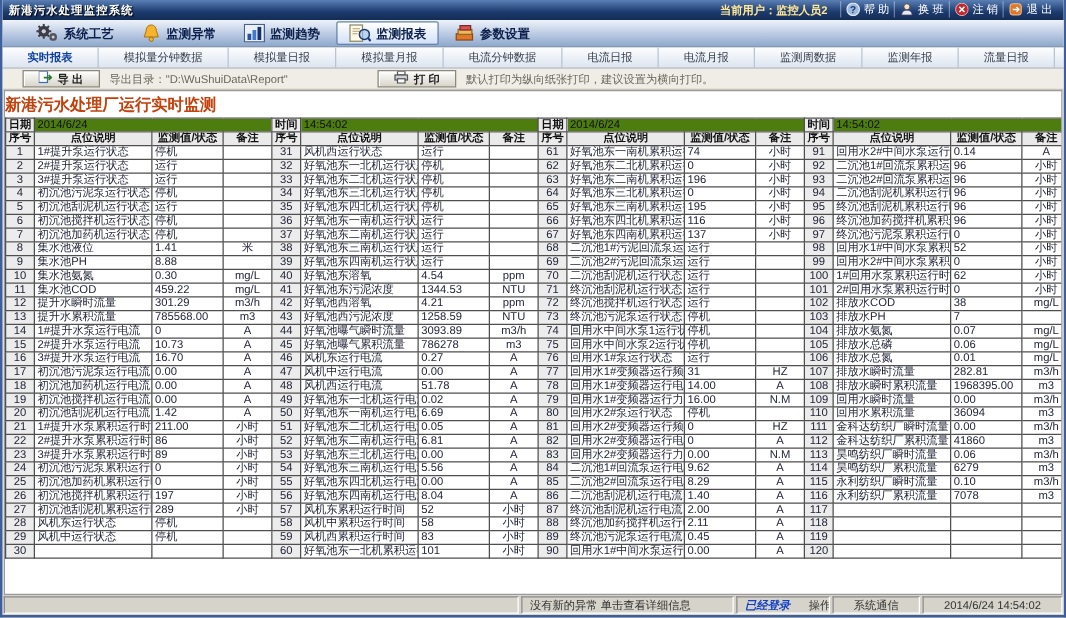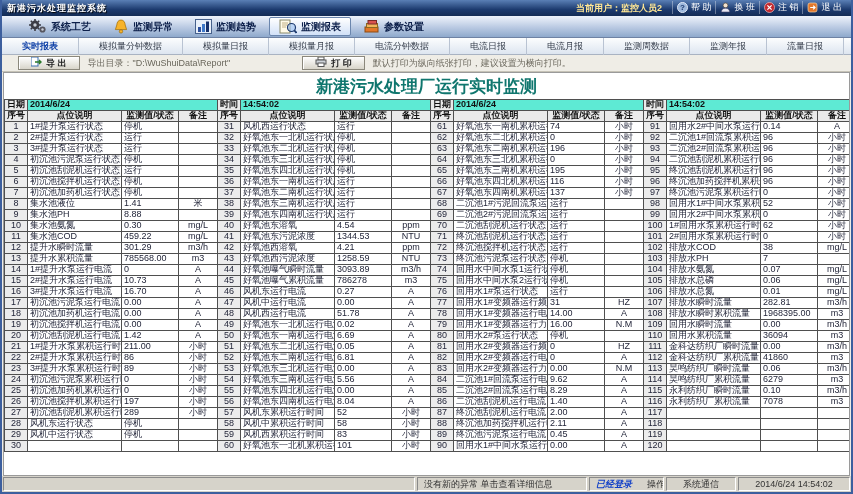--- a/index.html
+++ b/index.html
@@ -35,26 +35,26 @@
   .toolbar{height:17px;flex:0 0 17px;background:#efede6;display:flex;align-items:center;
     font-size:9px;color:#4a473e;padding:0 16px;gap:8px;border-bottom:1px solid #c6c3b7;}
   .tool-btn{display:inline-flex;align-items:center;gap:4px;height:14px;padding:0 12px;
     background:linear-gradient(#fefefe,#d8d5ca);border:1px solid #8b887c;
     box-shadow:inset 1px 1px 0 #fff;font-size:9px;font-weight:bold;color:#222;cursor:pointer;}
   .tool-note{color:#6a675c;}
   .tool-gap{width:56px;}
   
   .content{flex:1;background:#fff;border:1px solid #9a9a9a;margin:0 1px;overflow:hidden;
     display:flex;flex-direction:column;}
-  .report-title{text-align:center;font-weight:bold;font-size:17px;color:#0f766e;padding:2px 0 1px;flex:0 0 auto;}
+  .report-title{text-align:left;font-weight:bold;font-size:13px;color:#c2410c;padding:2px 0 1px;flex:0 0 auto;}
   table.report{width:851px;border-collapse:collapse;table-layout:fixed;margin:0 auto;}
   table.report th,table.report td{border:1px solid #4f4f4f;font-size:9px;padding:0 2px;
     height:11px;line-height:1.05;overflow:hidden;white-space:nowrap;color:#23263a;}
   table.report th{background:#eaeaea;font-weight:bold;text-align:center;color:#111;}
-  table.report th.h-date{background:#5eead4;text-align:left;font-weight:bold;}
+  table.report th.h-date{background:#4d7c0f;text-align:left;font-weight:normal;}
   td.c-num{background:#ececec;text-align:center;color:#333;}
   td.c-name{text-align:left;}
   td.c-val{text-align:left;}
   td.c-unit{text-align:center;}
   
   .statusbar{height:16px;flex:0 0 16px;background:#d6d3ca;display:flex;align-items:stretch;
     font-size:9px;color:#333;padding:1px;gap:2px;}
   .sb-panel{border:1px solid;border-color:#8a8a8a #fff #fff #8a8a8a;display:flex;
     align-items:center;padding:0 6px;white-space:nowrap;overflow:hidden;}
   .sb-spacer{flex:0 0 412px;}

